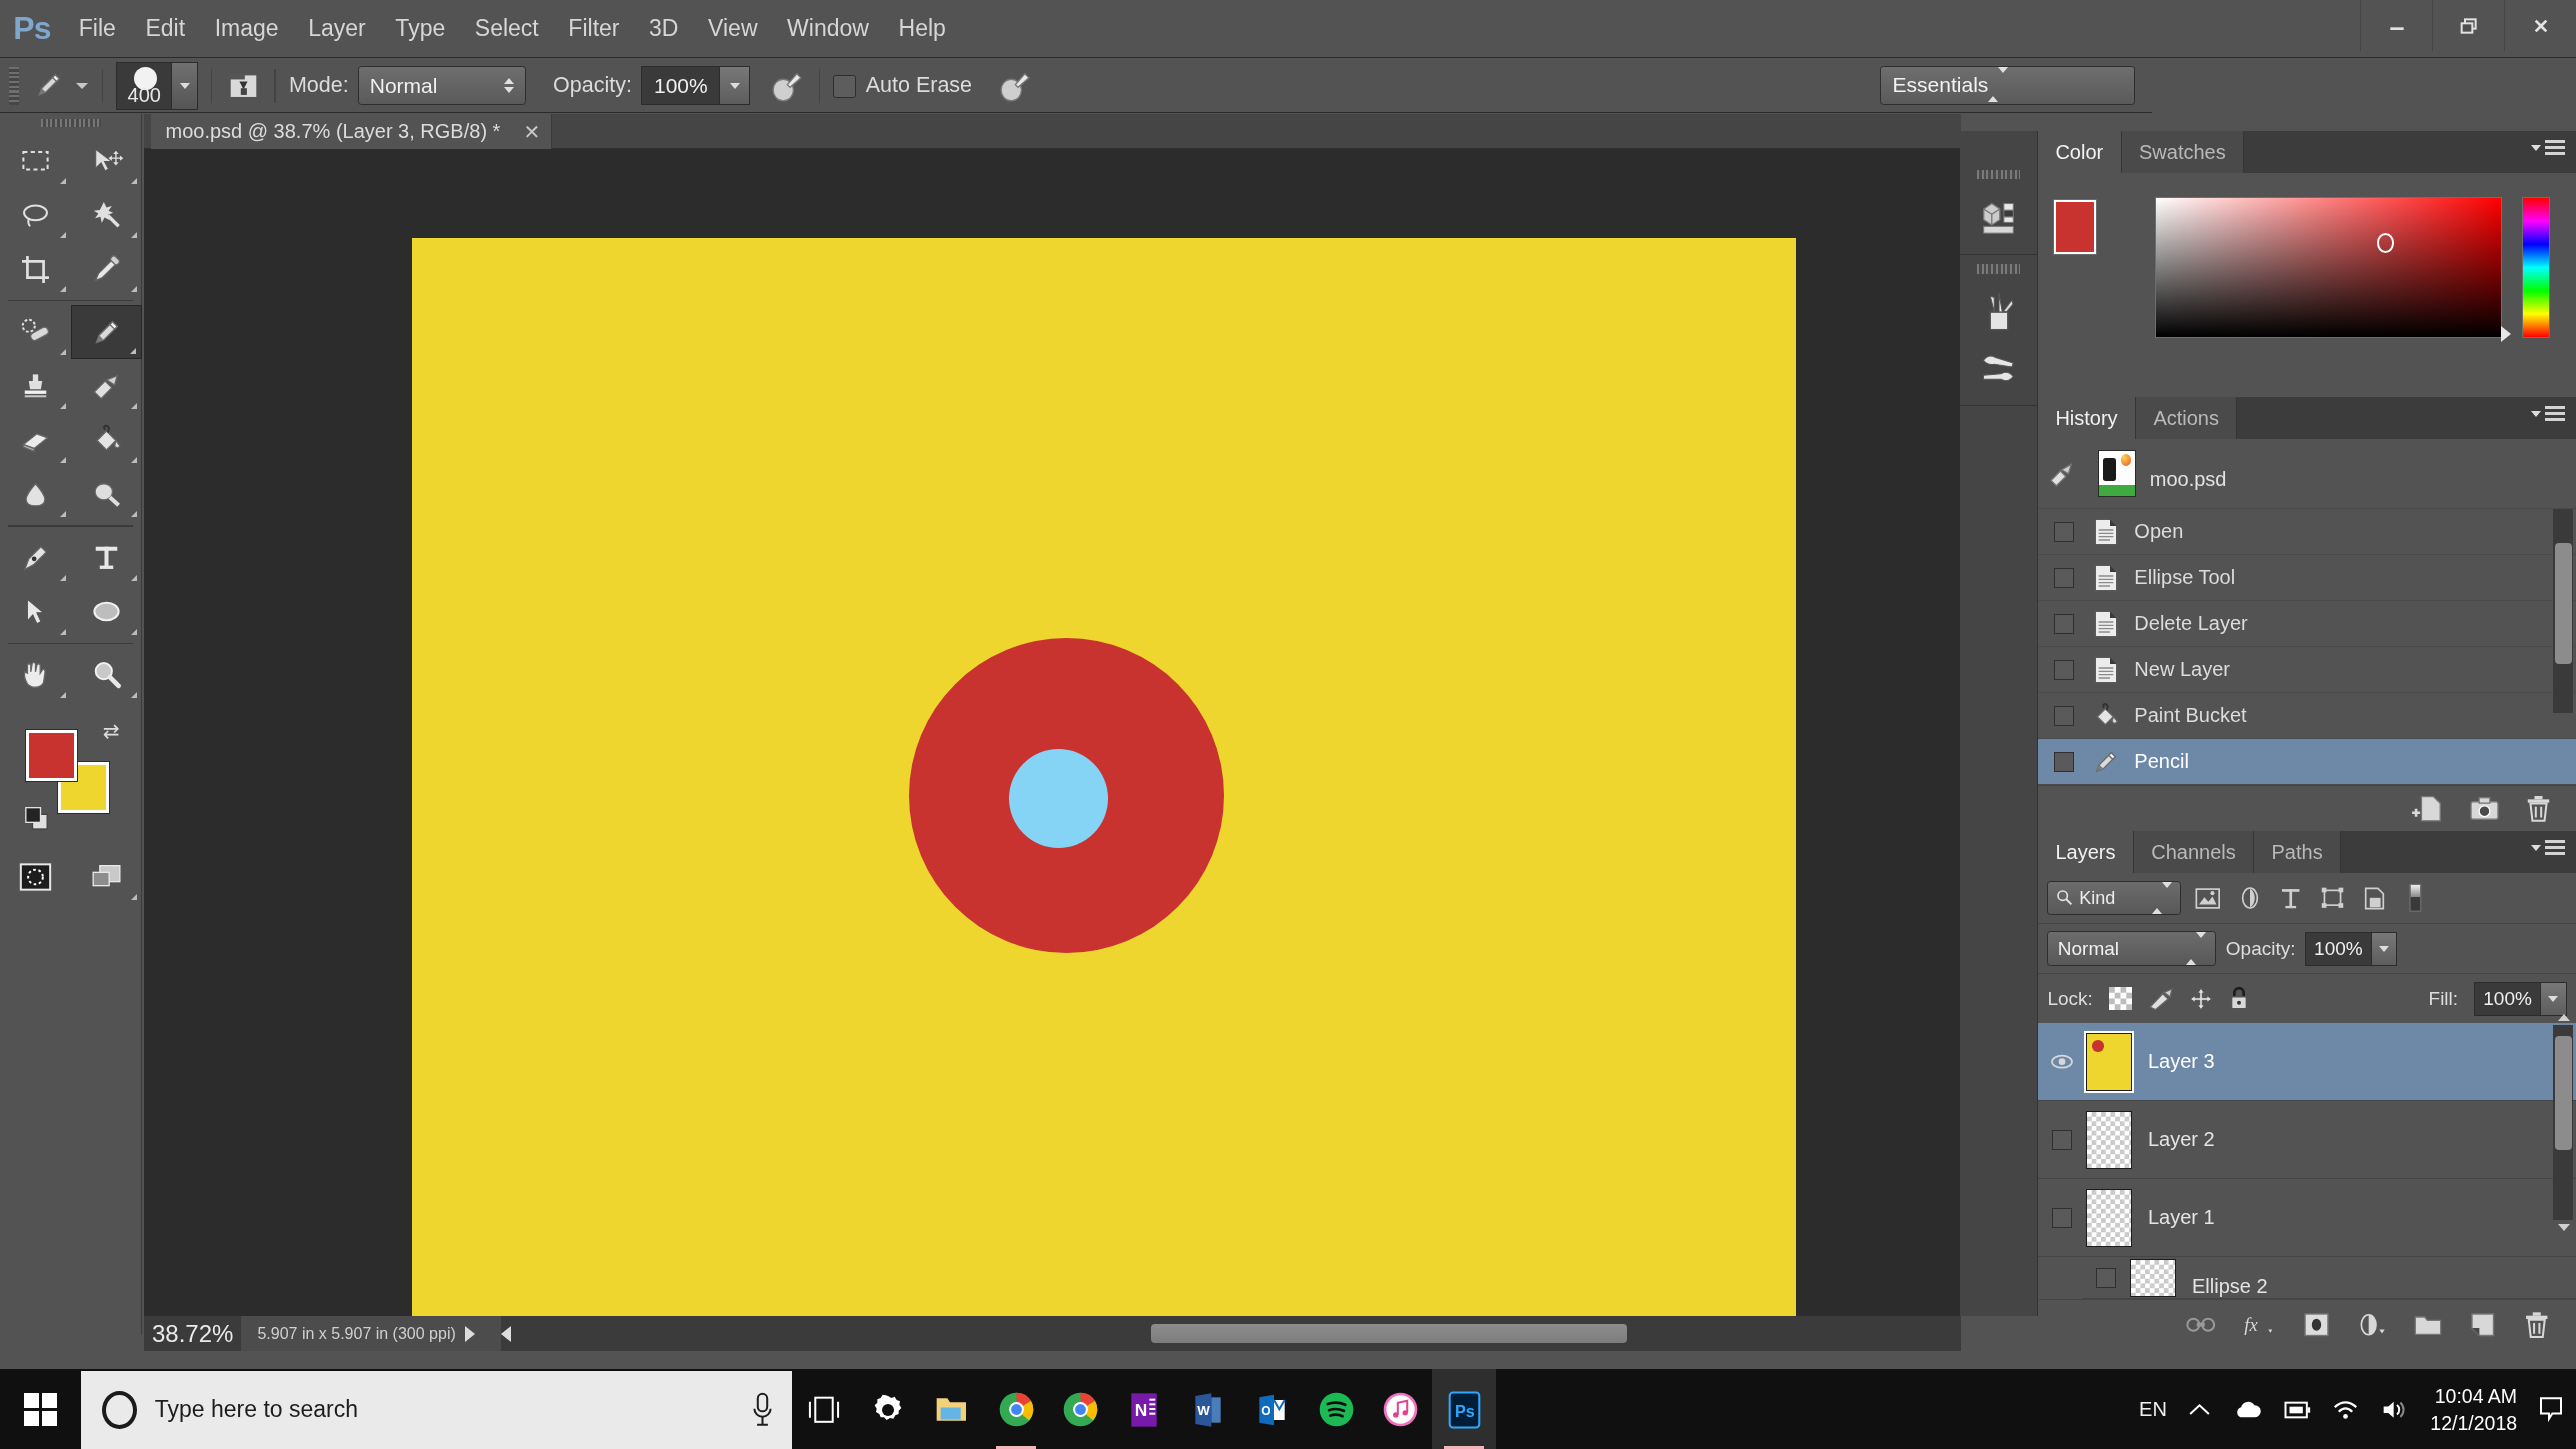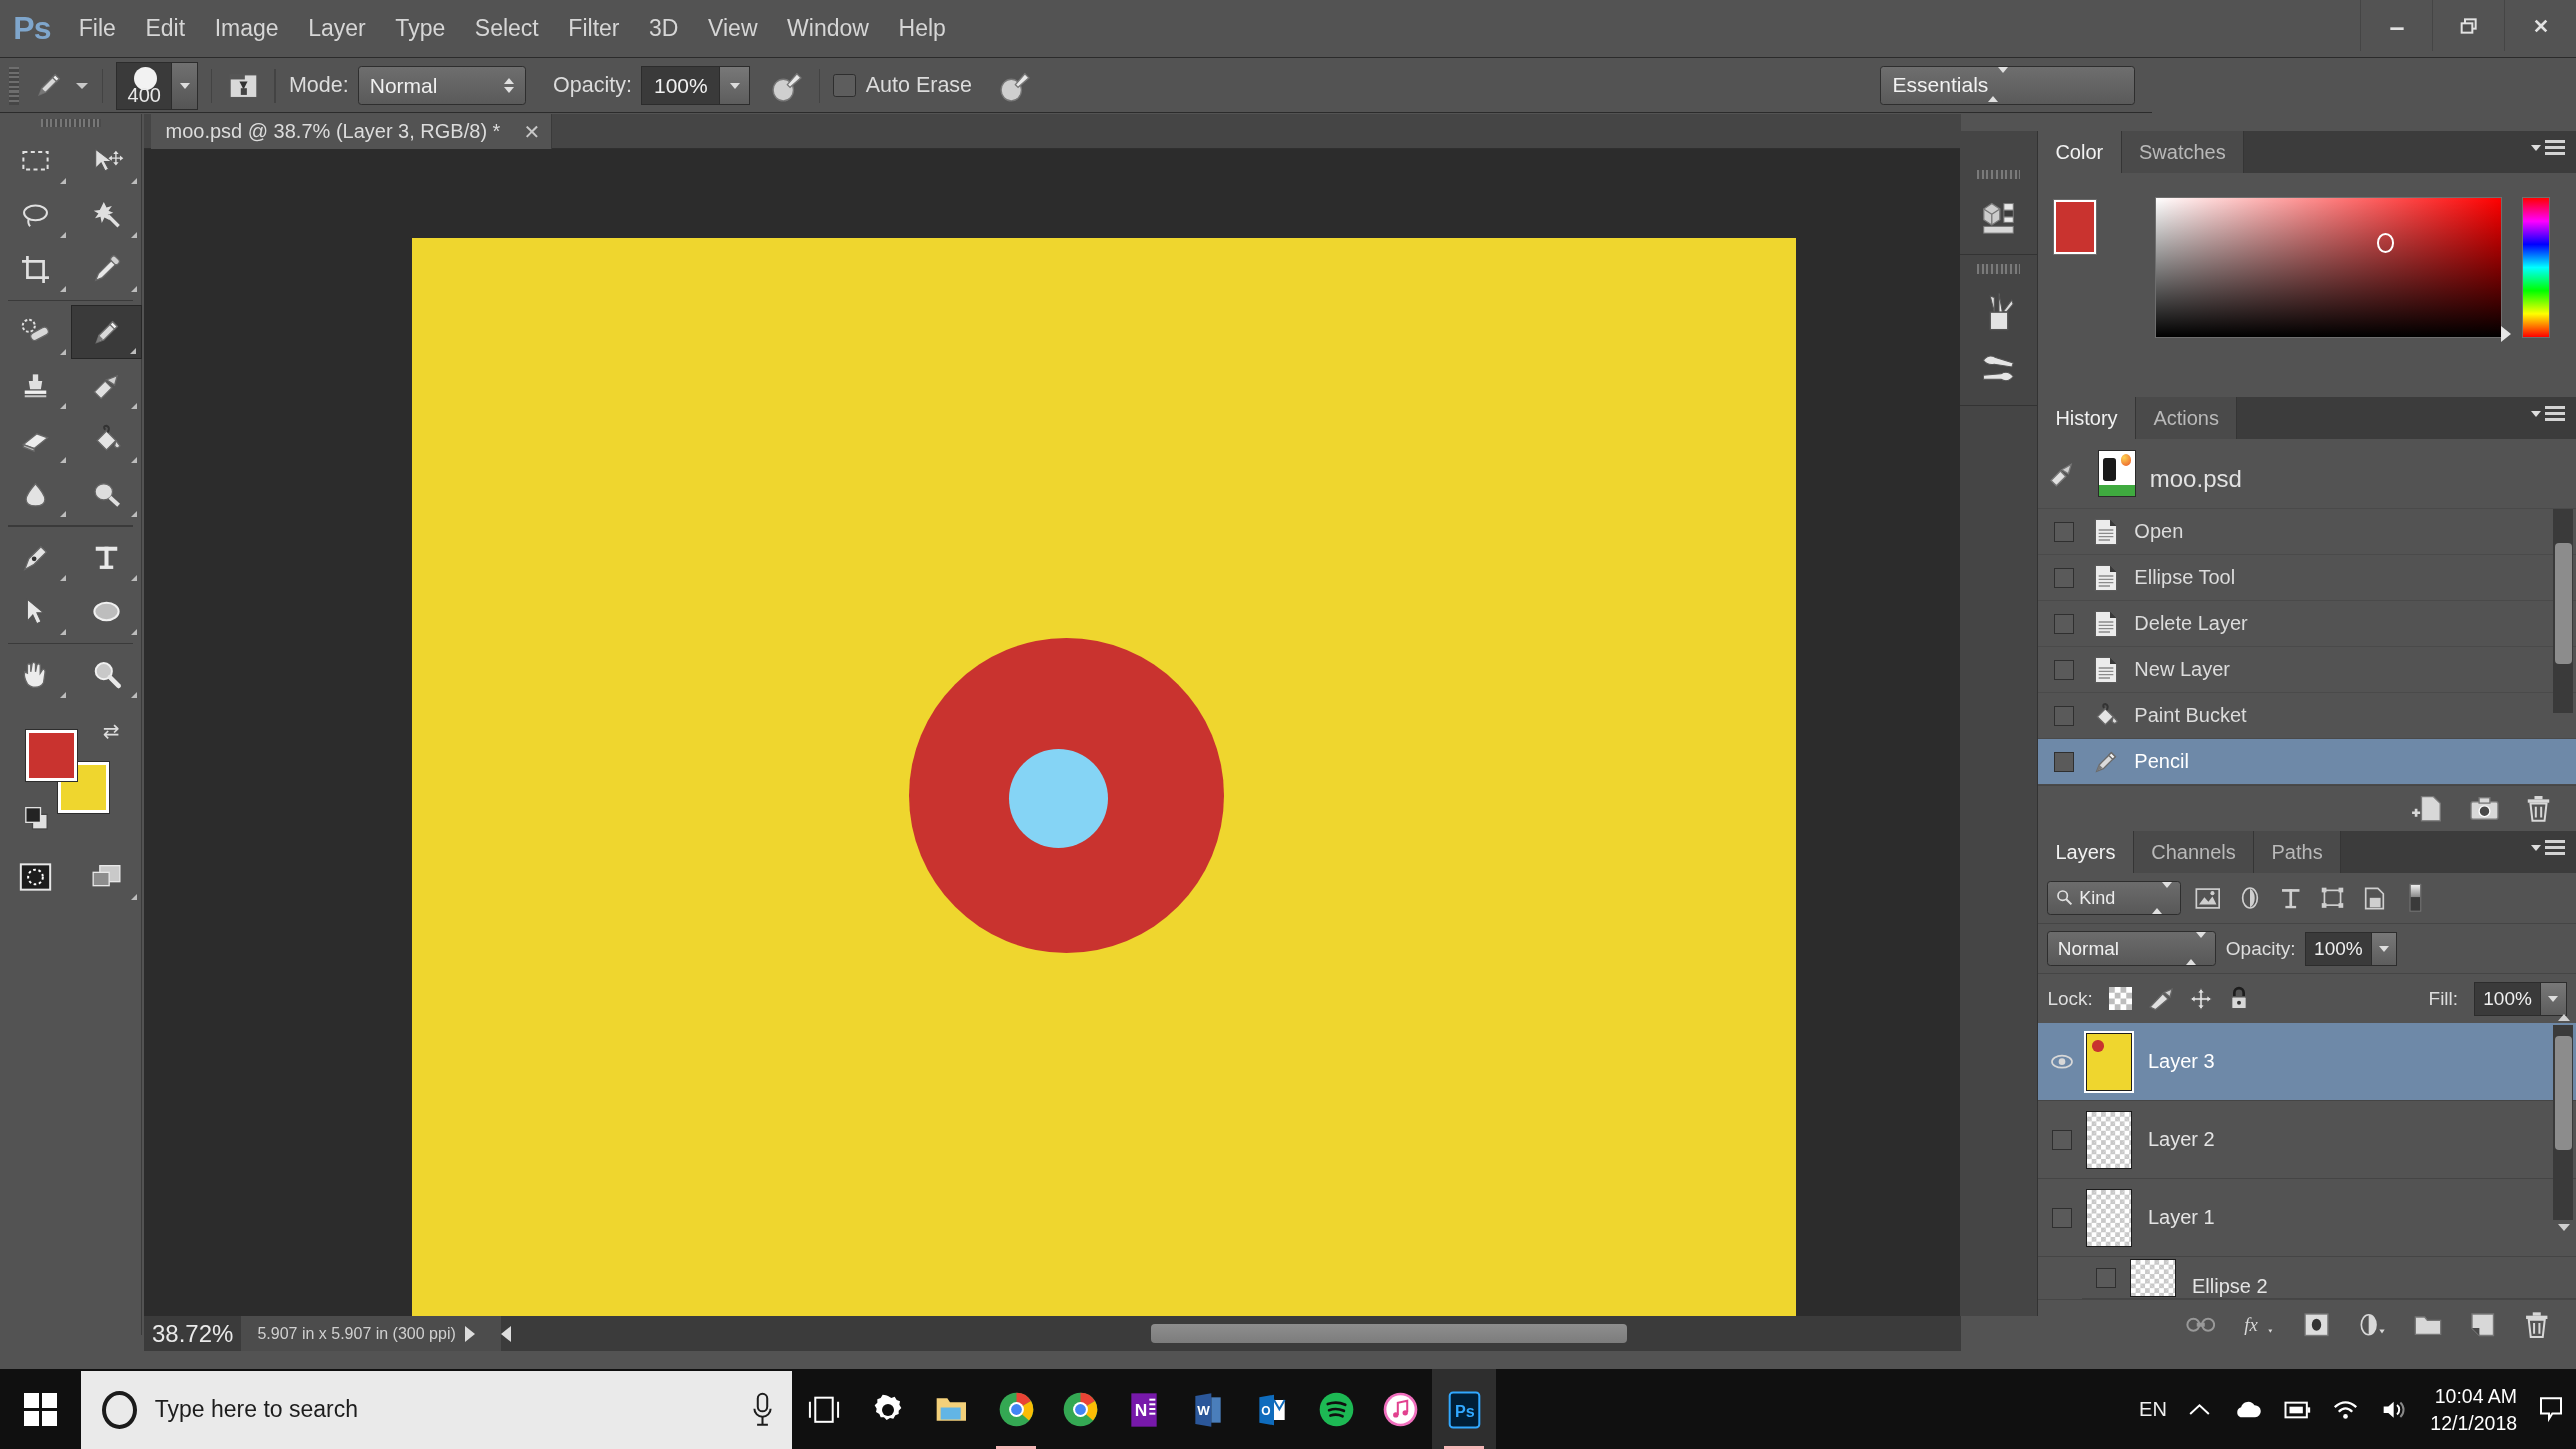--- a/index.html
+++ b/index.html
@@ -376,21 +376,21 @@
         </div>
     </div>
     <div style="width:17.4px"></div>
     <div>
       <svg width="38" height="38" viewBox="0 0 56 56">
         <ellipse cx="24" cy="34" rx="15" ry="16" fill="#cfcfcf" stroke="#777" stroke-width="2"></ellipse>
         <path d="M30 26 L44 10 L50 16 L34 30 Z" fill="#e8e8e8" stroke="#777" stroke-width="2"></path>
       </svg>
     </div>
     <div class="vdiv"></div>
-    <div style="display:flex;align-items:center;">
+    <div style="display:flex;align-items:flex-end;">
       <div class="checkbox"></div>
       <div class="opt-label">Auto Erase</div>
     </div>
     <div style="width:13.4px"></div>
     <div>
       <svg width="38" height="38" viewBox="0 0 56 56">
         <ellipse cx="24" cy="34" rx="15" ry="16" fill="#cfcfcf" stroke="#777" stroke-width="2"></ellipse>
         <path d="M30 26 L44 10 L50 16 L34 30 Z" fill="#e8e8e8" stroke="#777" stroke-width="2"></path>
       </svg>
     </div>
@@ -687,21 +687,21 @@
           <svg width="29.5" height="29.5" viewBox="0 0 44 44">
             <path d="M6 32 L20 18 L28 26 L14 40 Z" fill="#e0e0e0" stroke="#777" stroke-width="2"></path>
             <path d="M22 16 L36 8 L32 22 Z" fill="#cfcfcf" stroke="#777" stroke-width="2"></path>
           </svg>
         </div>
         <div class="hist-snapthumb">
           <div class="moo-grass"></div>
             <div class="moo-cow"></div>
             <div class="moo-balloon"></div>
         </div>
-        <div style="color:#e2e2e2;font-size:24px;margin-top:11px;">moo.psd</div>
+        <div style="color:#e2e2e2;font-size:20px;margin-top:11px;">moo.psd</div>
       </div>
 
       <div class="hist-row">
         <div class="hist-cb"></div>
         <div class="hist-ic">
           <svg width="24" height="28" viewBox="0 0 36 42">
             <path d="M2 2 H24 L34 12 V40 H2 Z" fill="#ececec" stroke="#5a5a5a" stroke-width="2"></path>
             <path d="M24 2 V12 H34" fill="#3a3a3a"></path>
             <g stroke="#8a8a8a" stroke-width="2">
                 <path d="M7 18 H29 M7 23 H29 M7 28 H29 M7 33 H24"></path>

